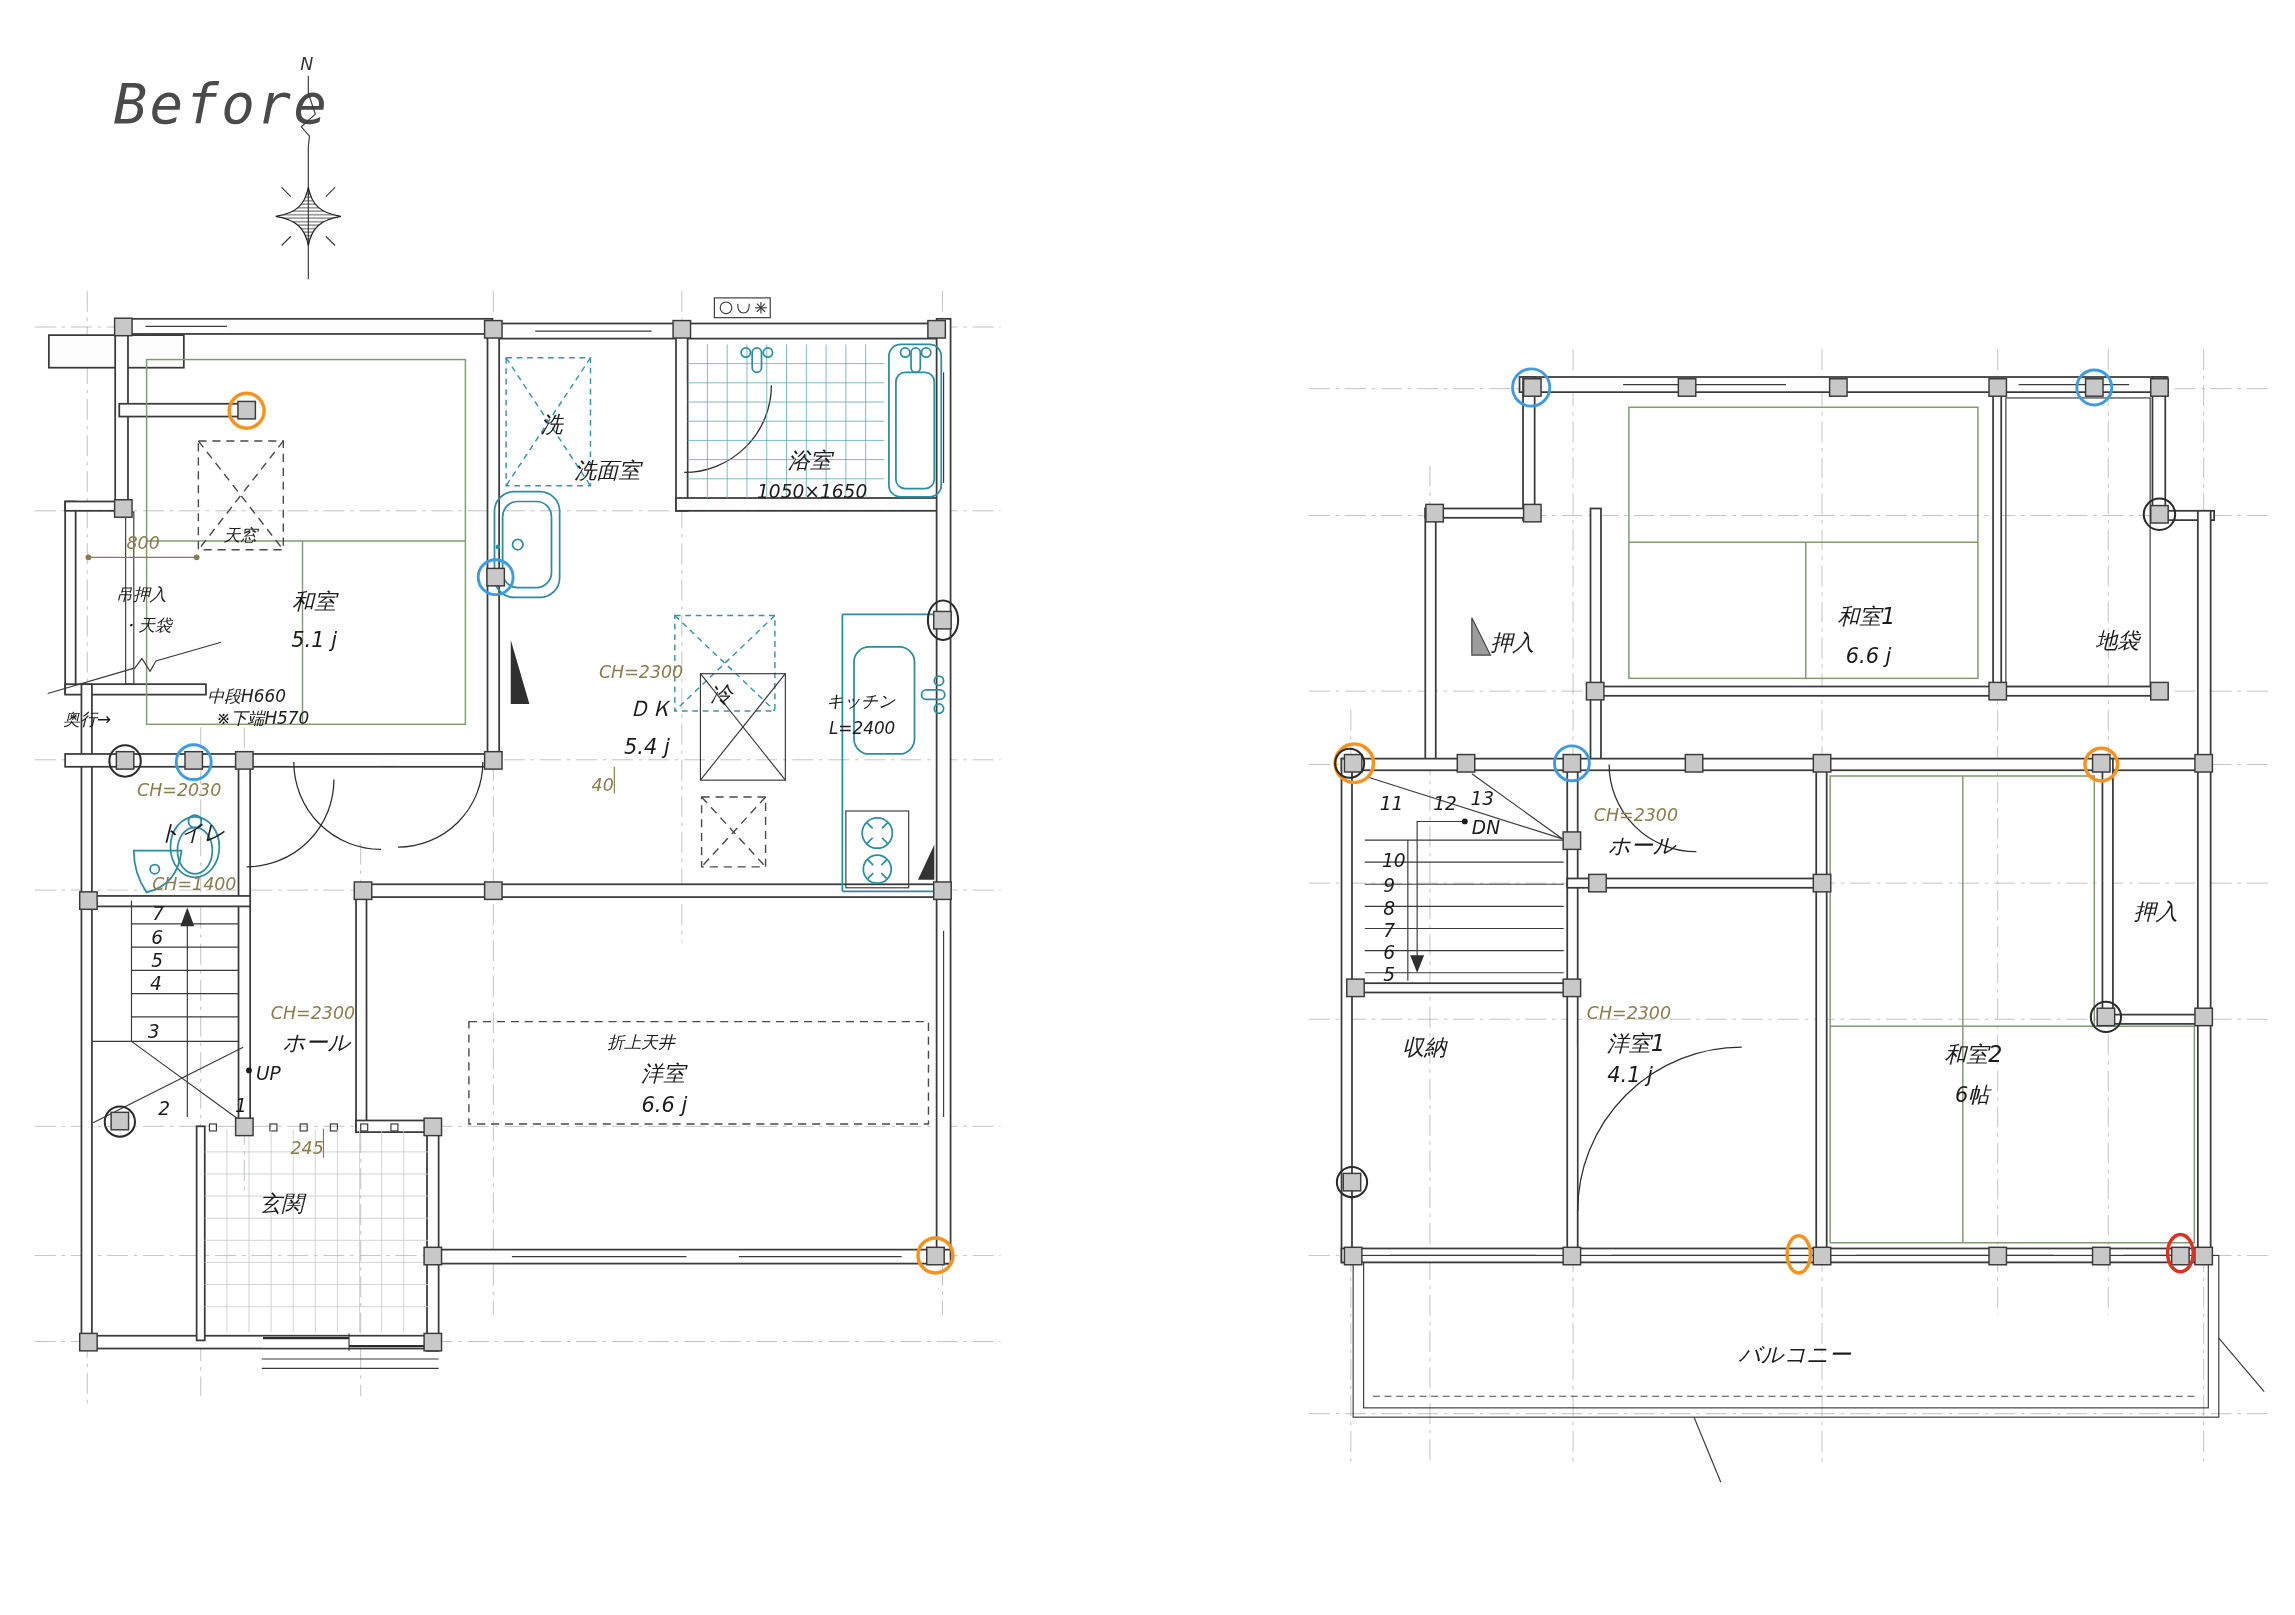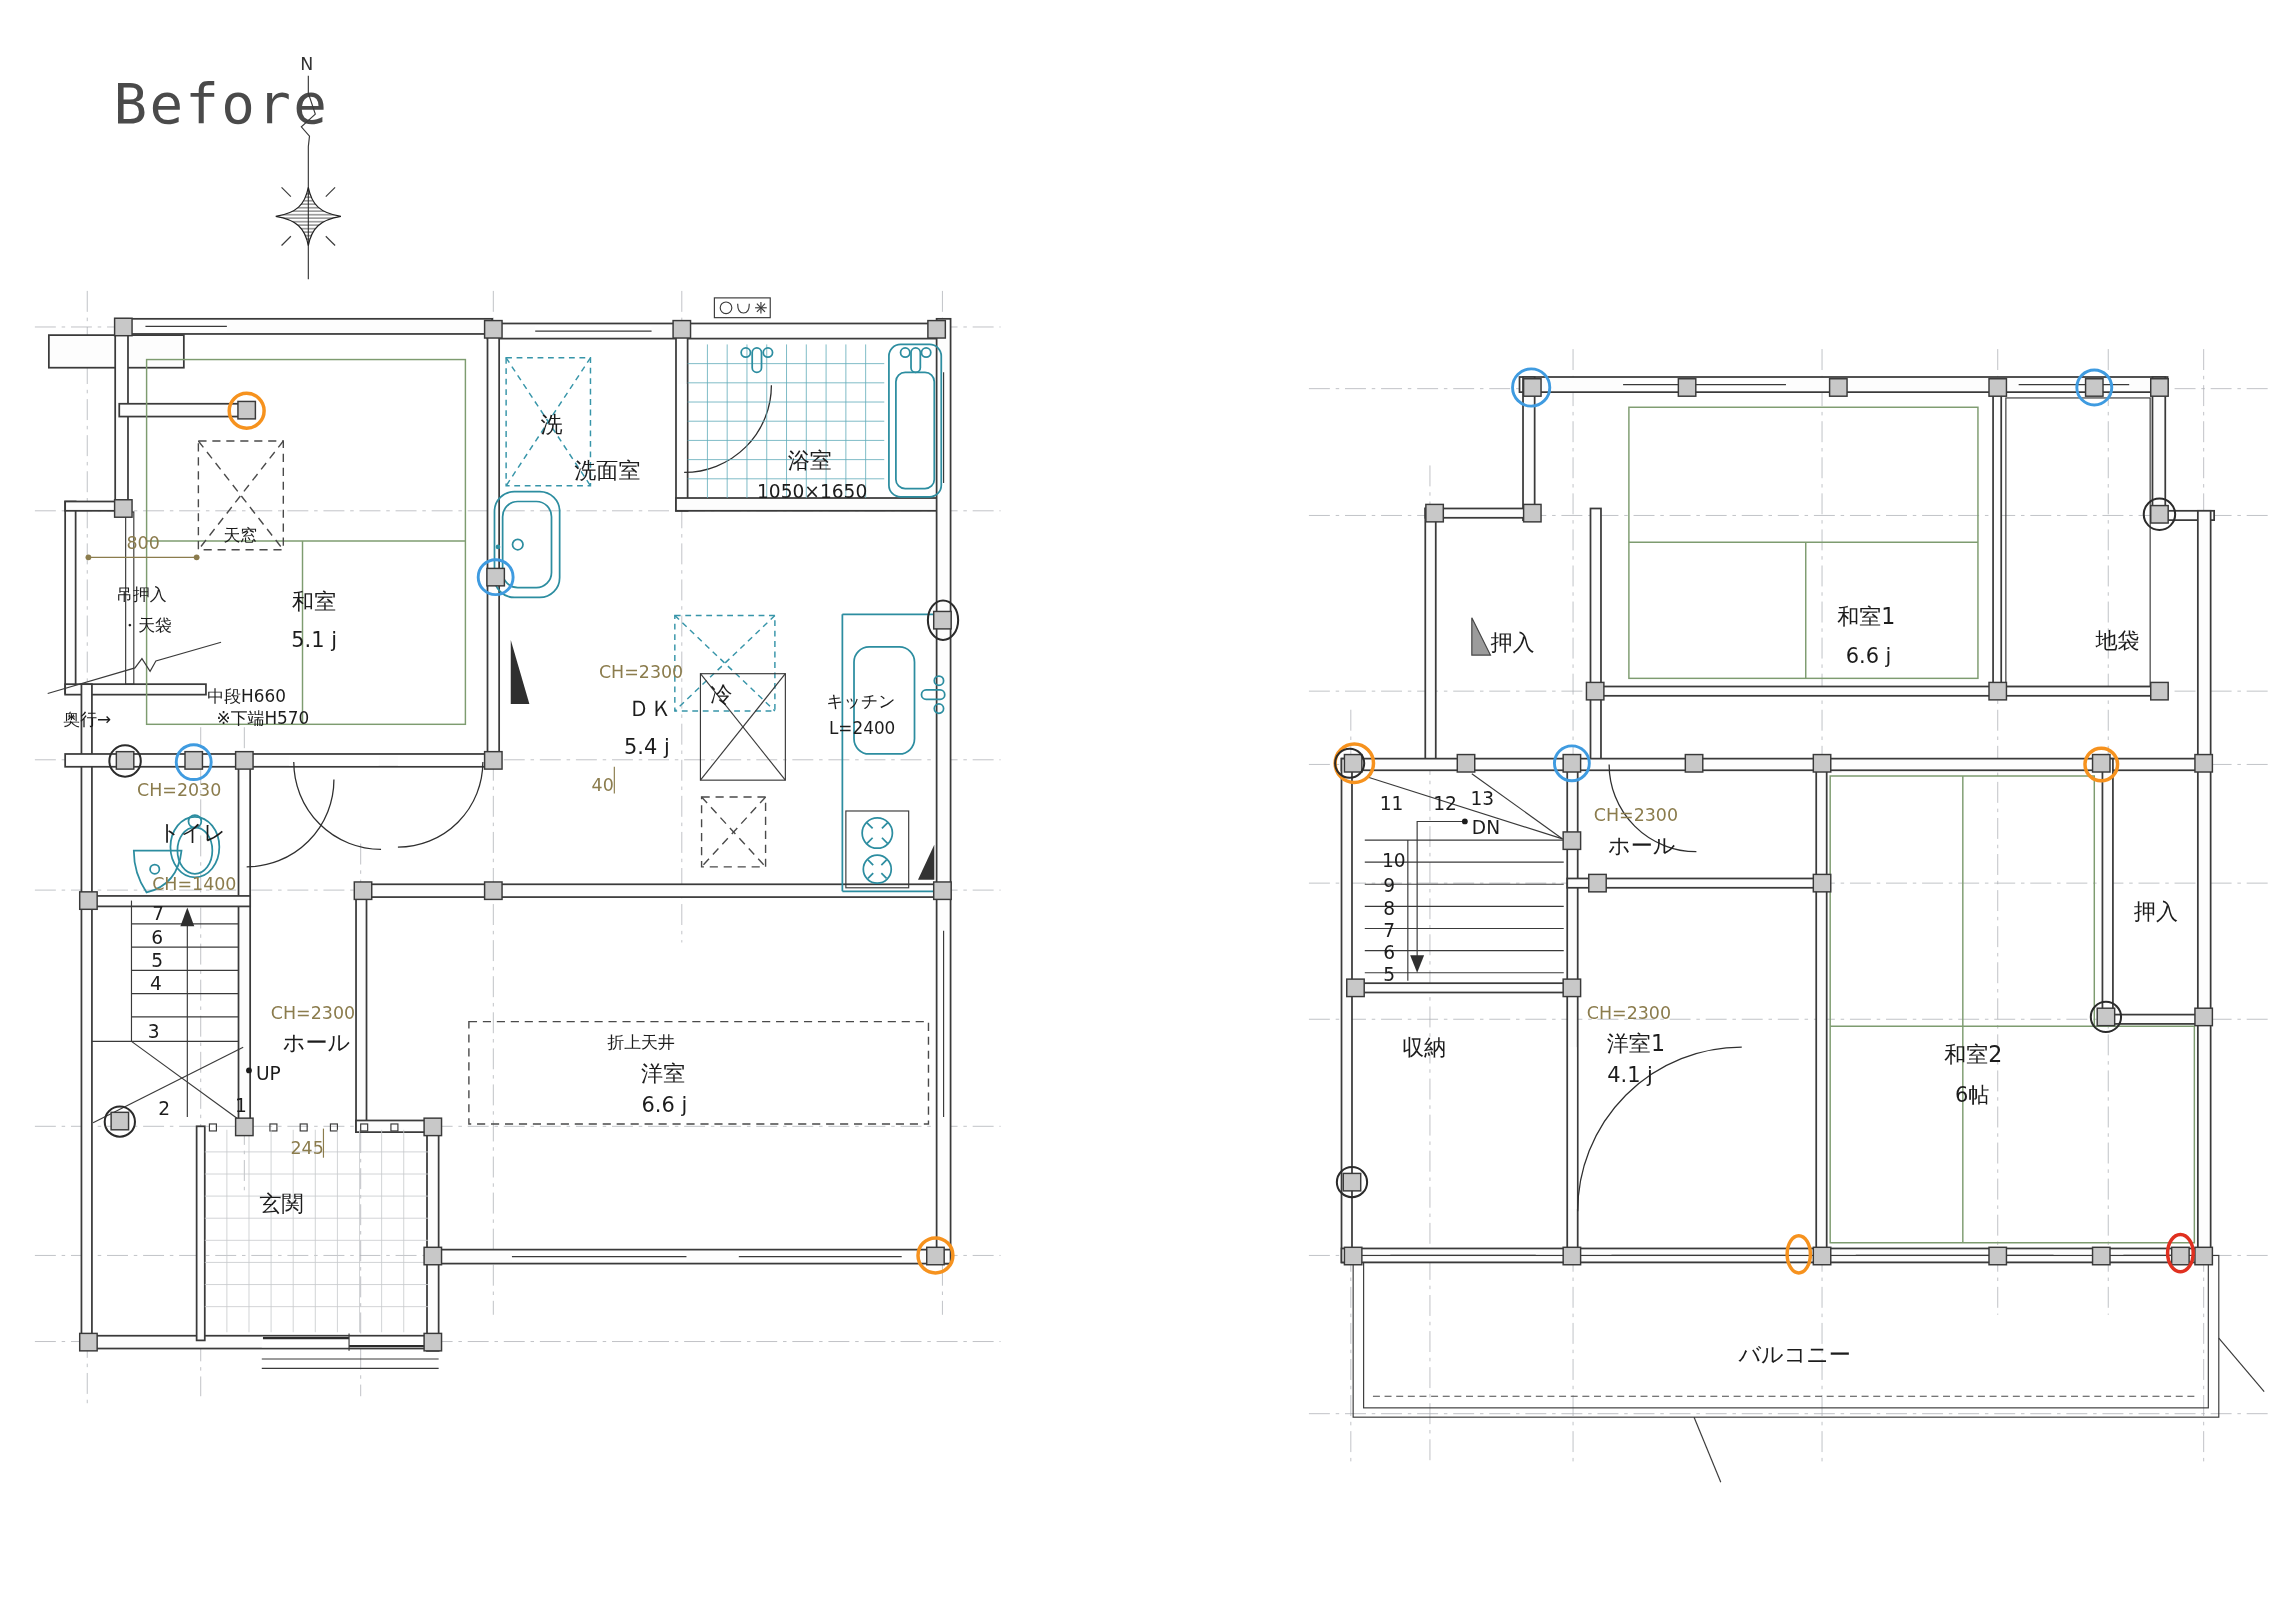--- a/index.html
+++ b/index.html
@@ -1,17 +1,17 @@
 <!DOCTYPE html>
 <html style="font-size:9.3px"><head>
 <meta charset="utf-8">
 <style>
   html,body{margin:0;padding:0;background:#ffffff;}
   #page{position:relative;width:2295px;height:1615px;background:#fff;overflow:hidden;
-        font-family:"DejaVu Sans",sans-serif;}
+        font-family:"DejaVu Sans",sans-serif;font-style:italic;}
   svg{position:absolute;left:0;top:0;}
   .wall{fill:#fdfdfd;stroke:#3a3a3a;stroke-width:3;}
   .open{fill:#ffffff;stroke:none;}
   .post{fill:#c8c8c8;stroke:#3a3a3a;stroke-width:2.5;}
   .thin{stroke:#3a3a3a;stroke-width:2;fill:none;}
   .thick{stroke:#2c2c2c;stroke-width:4;fill:none;}
   .green{stroke:#7e9c70;stroke-width:2.5;fill:none;}
   .teal{stroke:#2c8da0;stroke-width:3;fill:none;}
   .tealthin{stroke:#63acba;stroke-width:1.4;fill:none;}
   .tealdash{stroke:#3795a9;stroke-width:2.5;fill:none;stroke-dasharray:10 8;}

